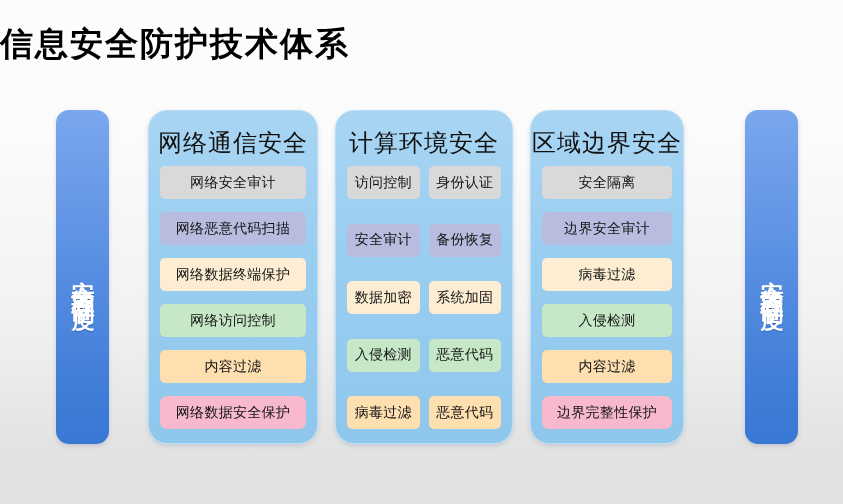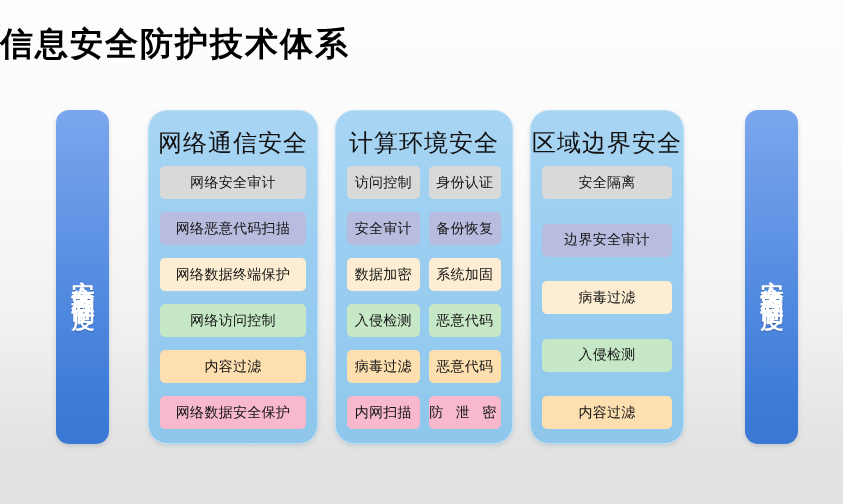--- a/index.html
+++ b/index.html
@@ -126,21 +126,21 @@
     letter-spacing: 0.3px;
     box-sizing: border-box;
   }
   .chip.spaced { letter-spacing: 4px; }
 
   .c-gray   { background: #d9d9d9; }
   .c-purple { background: #b8bcdf; }
   .c-cream  { background: #fdeed3; }
   .c-green  { background: #c7e8c7; }
   .c-orange { background: #fddfb0; }
-  .c-pink   { background: #f7b9cb; }
+  .c-pink   { background: #f7b9cb; border-radius: 7px; }
 </style>
 </head>
 <body>
 
 <div id="stage">
 
   <div class="page-title">信息安全防护技术体系</div>
 
   <div class="side-bar left">
     <div class="side-bar-label">安全管理制度</div>
@@ -190,24 +190,20 @@
           <div class="chip c-cream">系统加固</div>
         </div>
         <div class="chip-row">
           <div class="chip c-green">入侵检测</div>
           <div class="chip c-green">恶意代码</div>
         </div>
         <div class="chip-row">
           <div class="chip c-orange">病毒过滤</div>
           <div class="chip c-orange">恶意代码</div>
         </div>
-        <div class="chip-row">
-          <div class="chip c-pink">内网扫描</div>
-          <div class="chip c-pink spaced">防 泄 密</div>
-        </div>
       </div>
   </div>
 
   <div class="panel p3">
     <div class="panel-title">区域边界安全</div>
     <div class="panel-body">
         <div class="chip-row">
           <div class="chip c-gray">安全隔离</div>
         </div>
         <div class="chip-row">
@@ -215,16 +211,19 @@
         </div>
         <div class="chip-row">
           <div class="chip c-cream">病毒过滤</div>
         </div>
         <div class="chip-row">
           <div class="chip c-green">入侵检测</div>
         </div>
         <div class="chip-row">
           <div class="chip c-orange">内容过滤</div>
         </div>
+        <div class="chip-row">
+          <div class="chip c-pink">边界完整性保护</div>
+        </div>
       </div>
   </div>
 
 </div>
 
 </body></html>

